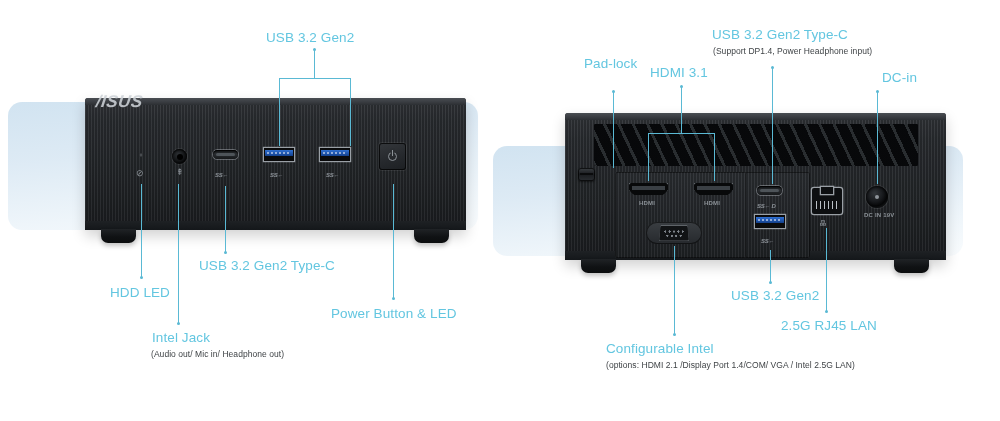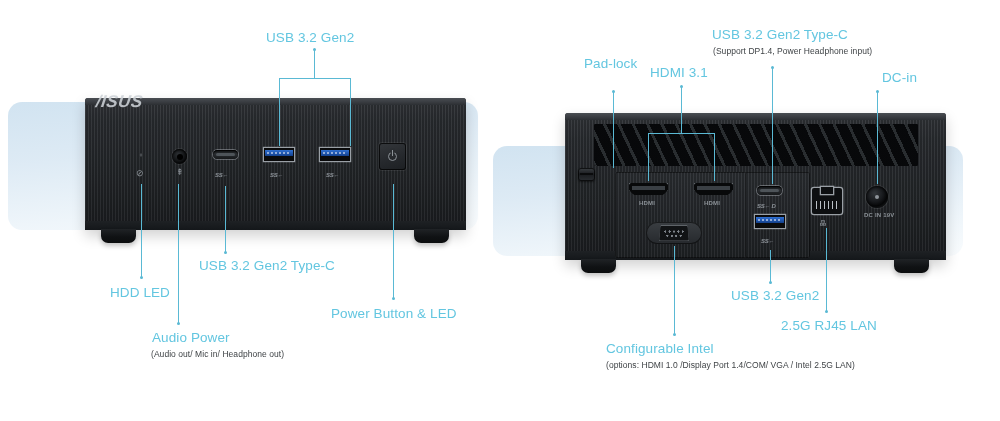--- a/index.html
+++ b/index.html
@@ -383,21 +383,21 @@
     <div class="leader-dot" style="left:313px; top:48px;"></div>
 
     <div class="label" style="left:199px; top:258px;">USB 3.2 Gen2 Type-C</div>
     <div class="leader leader-v" style="left:225px; top:186px; height:66px;"></div>
     <div class="leader-dot" style="left:224px; top:251px;"></div>
 
     <div class="label" style="left:110px; top:285px;">HDD LED</div>
     <div class="leader leader-v" style="left:141px; top:184px; height:93px;"></div>
     <div class="leader-dot" style="left:140px; top:276px;"></div>
 
-    <div class="label" style="left:152px; top:330px;">Audio Power</div>
+    <div class="label" style="left:152px; top:330px;">Intel Jack</div>
     <div class="sublabel" style="left:151px; top:349px;">(Audio out/ Mic in/ Headphone out)</div>
     <div class="leader leader-v" style="left:178px; top:184px; height:139px;"></div>
     <div class="leader-dot" style="left:177px; top:322px;"></div>
 
     <div class="label" style="left:331px; top:306px;">Power Button &amp; LED</div>
     <div class="leader leader-v" style="left:393px; top:184px; height:114px;"></div>
     <div class="leader-dot" style="left:392px; top:297px;"></div>
   </div>
 
   <div>
@@ -459,21 +459,21 @@
     <div class="label" style="left:712px; top:27px;">USB 3.2 Gen2 Type-C</div>
     <div class="sublabel" style="left:713px; top:46px;">(Support DP1.4, Power Headphone input)</div>
     <div class="leader leader-v" style="left:772px; top:68px; height:116px;"></div>
     <div class="leader-dot" style="left:771px; top:66px;"></div>
 
     <div class="label" style="left:857px; top:70px;margin-left:25px;">DC-in</div>
     <div class="leader leader-v" style="left:877px; top:92px; height:92px;"></div>
     <div class="leader-dot" style="left:876px; top:90px;"></div>
 
     <div class="label" style="left:606px; top:341px;">Configurable Intel</div>
-    <div class="sublabel" style="left:606px; top:360px;">(options: HDMI 1.0 /Display Port 1.4/COM/ VGA / Intel 2.5G LAN)</div>
+    <div class="sublabel" style="left:606px; top:360px;">(options: HDMI 2.1 /Display Port 1.4/COM/ VGA / Intel 2.5G LAN)</div>
     <div class="leader leader-v" style="left:674px; top:246px; height:88px;"></div>
     <div class="leader-dot" style="left:673px; top:333px;"></div>
 
     <div class="label" style="left:731px; top:288px;">USB 3.2 Gen2</div>
     <div class="leader leader-v" style="left:770px; top:250px; height:32px;"></div>
     <div class="leader-dot" style="left:769px; top:281px;"></div>
 
     <div class="label" style="left:781px; top:318px;">2.5G RJ45 LAN</div>
     <div class="leader leader-v" style="left:826px; top:228px; height:83px;"></div>
     <div class="leader-dot" style="left:825px; top:310px;"></div>

